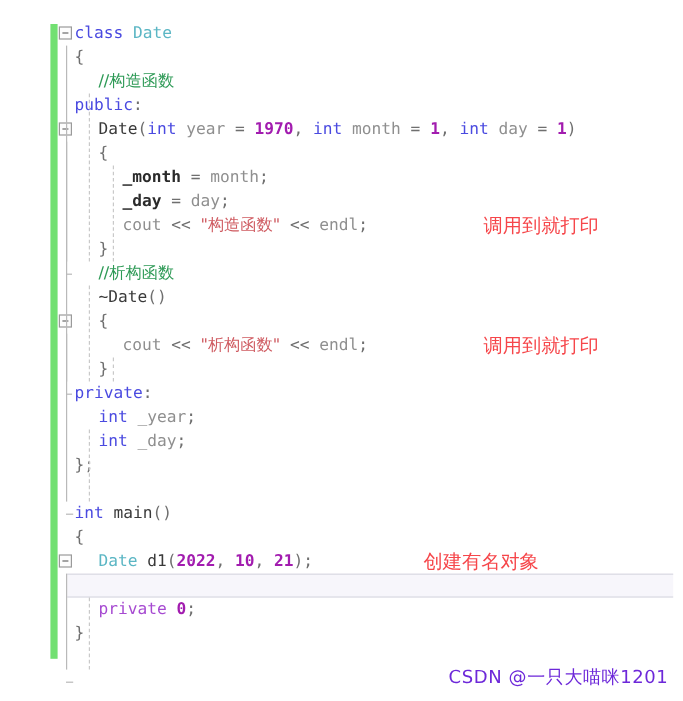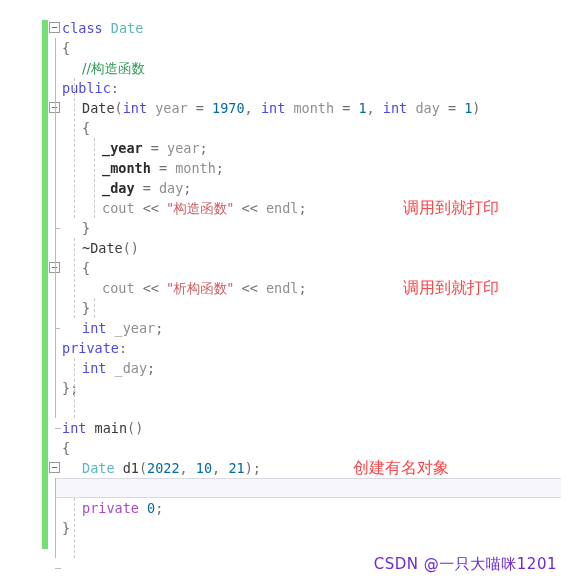--- a/index.html
+++ b/index.html
@@ -59,21 +59,21 @@
     top: 0;
     white-space: pre;
   }
 
   
   .kw       { color: #4a4ae0; }           
   .kwp      { color: #a64ad1; }           
   .type     { color: #5bb6c4; }           
   .cmt      { color: #2e9a56; }           
   .str      { color: #cf5b61; }           
-  .num      { color: #0369a1; font-weight: normal; }
+  .num      { color: #a21caf; font-weight: bold; }
   .var      { color: #8f8f8f; }           
   .mem      { color: #2b2b2b; font-weight: bold; }  
   .op       { color: #6f6f6f; }           
   .plain    { color: #3a3a3a; }
   .id       { color: #3a3a3a; }
 
   
   .note {
     position: absolute;
     color: #f6464a;
@@ -155,31 +155,31 @@
 
   <div class="change-bar"></div>
 
   <div class="code-surface" id="code-surface">
       <div class="line"><span class="txt" style="left: 14px;"><span class="kw">class</span><span class="plain"> </span><span class="type">Date</span></span></div>
       <div class="line"><span class="txt" style="left: 14px;"><span class="op">{</span></span></div>
       <div class="line"><span class="txt" style="left: 34px;"><span class="cmt cn">//构造函数</span></span></div>
       <div class="line"><span class="txt" style="left: 14px;"><span class="kw">public</span><span class="op">:</span></span></div>
       <div class="line"><span class="txt" style="left: 34px;"><span class="id">Date</span><span class="op">(</span><span class="kw">int</span><span class="plain"> </span><span class="var">year</span><span class="op"> = </span><span class="num">1970</span><span class="op">, </span><span class="kw">int</span><span class="plain"> </span><span class="var">month</span><span class="op"> = </span><span class="num">1</span><span class="op">, </span><span class="kw">int</span><span class="plain"> </span><span class="var">day</span><span class="op"> = </span><span class="num">1</span><span class="op">)</span></span></div>
       <div class="line"><span class="txt" style="left: 34px;"><span class="op">{</span></span></div>
-      <div class="line"><span class="txt" style="left: 54px;"><span class="mem">_year</span><span class="op"> = </span><span class="var">year</span><span class="op">;</span></span></div>
       <div class="line"><span class="txt" style="left: 54px;"><span class="mem">_month</span><span class="op"> = </span><span class="var">month</span><span class="op">;</span></span></div>
       <div class="line"><span class="txt" style="left: 54px;"><span class="mem">_day</span><span class="op"> = </span><span class="var">day</span><span class="op">;</span></span></div>
       <div class="line"><span class="txt" style="left: 54px;"><span class="var">cout</span><span class="op"> &lt;&lt; </span><span class="str cn">"构造函数"</span><span class="op"> &lt;&lt; </span><span class="var">endl</span><span class="op">;</span></span><span class="note" style="left: 355px;">调用到就打印</span></div>
       <div class="line"><span class="txt" style="left: 34px;"><span class="op">}</span></span></div>
+      <div class="line"><span class="txt" style="left: 34px;"><span class="cmt cn">//析构函数</span></span></div>
       <div class="line"><span class="txt" style="left: 34px;"><span class="id">~Date</span><span class="op">()</span></span></div>
       <div class="line"><span class="txt" style="left: 34px;"><span class="op">{</span></span></div>
       <div class="line"><span class="txt" style="left: 54px;"><span class="var">cout</span><span class="op"> &lt;&lt; </span><span class="str cn">"析构函数"</span><span class="op"> &lt;&lt; </span><span class="var">endl</span><span class="op">;</span></span><span class="note" style="left: 355px;">调用到就打印</span></div>
       <div class="line"><span class="txt" style="left: 34px;"><span class="op">}</span></span></div>
+      <div class="line"><span class="txt" style="left: 14px;"><span class="kw">private</span><span class="op">:</span></span></div>
       <div class="line"><span class="txt" style="left: 34px;"><span class="kw">int</span><span class="plain"> </span><span class="var">_year</span><span class="op">;</span></span></div>
-      <div class="line"><span class="txt" style="left: 14px;"><span class="kw">private</span><span class="op">:</span></span></div>
       <div class="line"><span class="txt" style="left: 34px;"><span class="kw">int</span><span class="plain"> </span><span class="var">_day</span><span class="op">;</span></span></div>
       <div class="line"><span class="txt" style="left: 14px;"><span class="op">};</span></span></div>
       <div class="line"><span class="txt" style="left: 14px;"></span></div>
       <div class="line"><span class="txt" style="left: 14px; text-align: center;"><span class="kw">int</span><span class="plain"> </span><span class="id">main</span><span class="op">()</span></span></div>
       <div class="line"><span class="txt" style="left: 14px;"><span class="op">{</span></span></div>
       <div class="line"><span class="txt" style="left: 34px;"><span class="type">Date</span><span class="plain"> </span><span class="id">d1</span><span class="op">(</span><span class="num">2022</span><span class="op">, </span><span class="num">10</span><span class="op">, </span><span class="num">21</span><span class="op">)</span><span class="op">;</span></span><span class="note" style="left: 305px;">创建有名对象</span></div>
       <div class="line"><div class="curline" style="left: 8px; width: 505px;"></div><span class="txt" style="left: 34px;"></span></div>
       <div class="line"><span class="txt" style="left: 34px;"><span class="kwp">private</span><span class="plain"> </span><span class="num">0</span><span class="op">;</span></span></div>
       <div class="line"><span class="txt" style="left: 14px;"><span class="op">}</span></span></div>
     </div>

